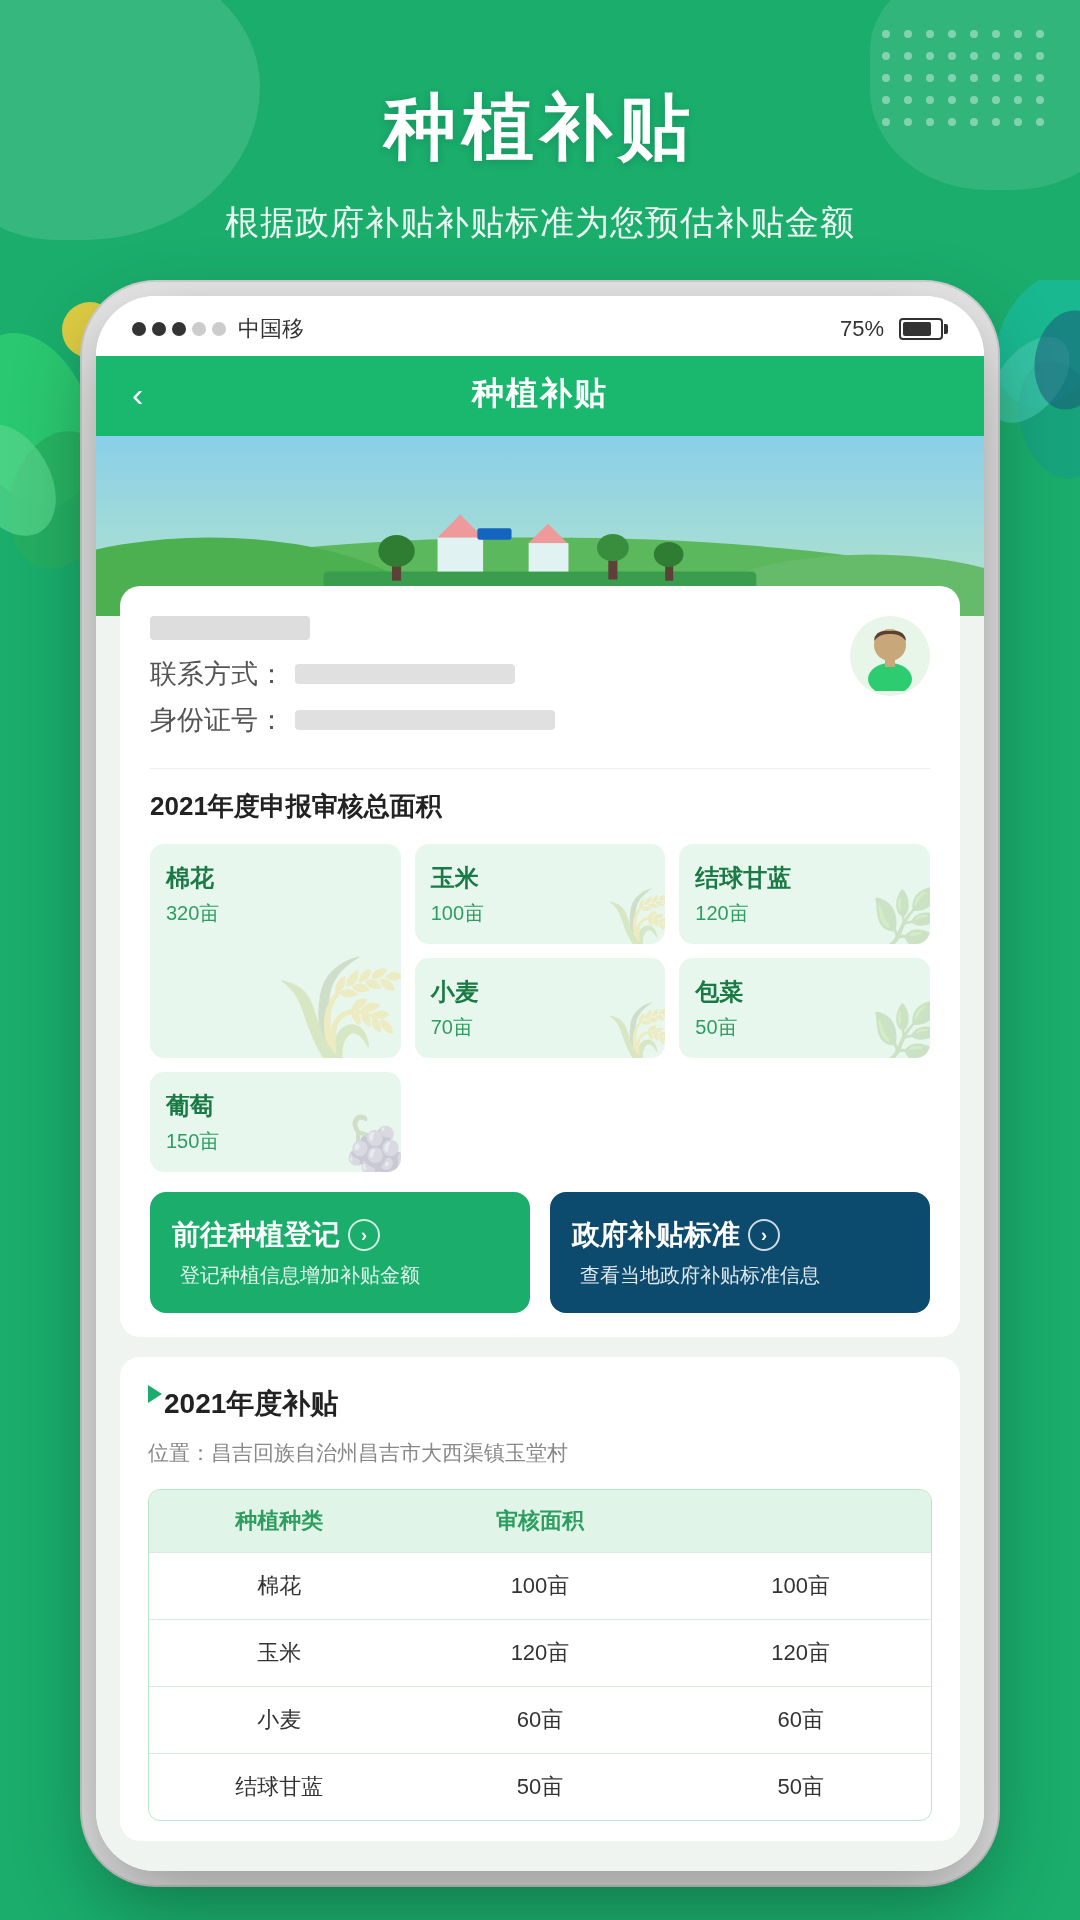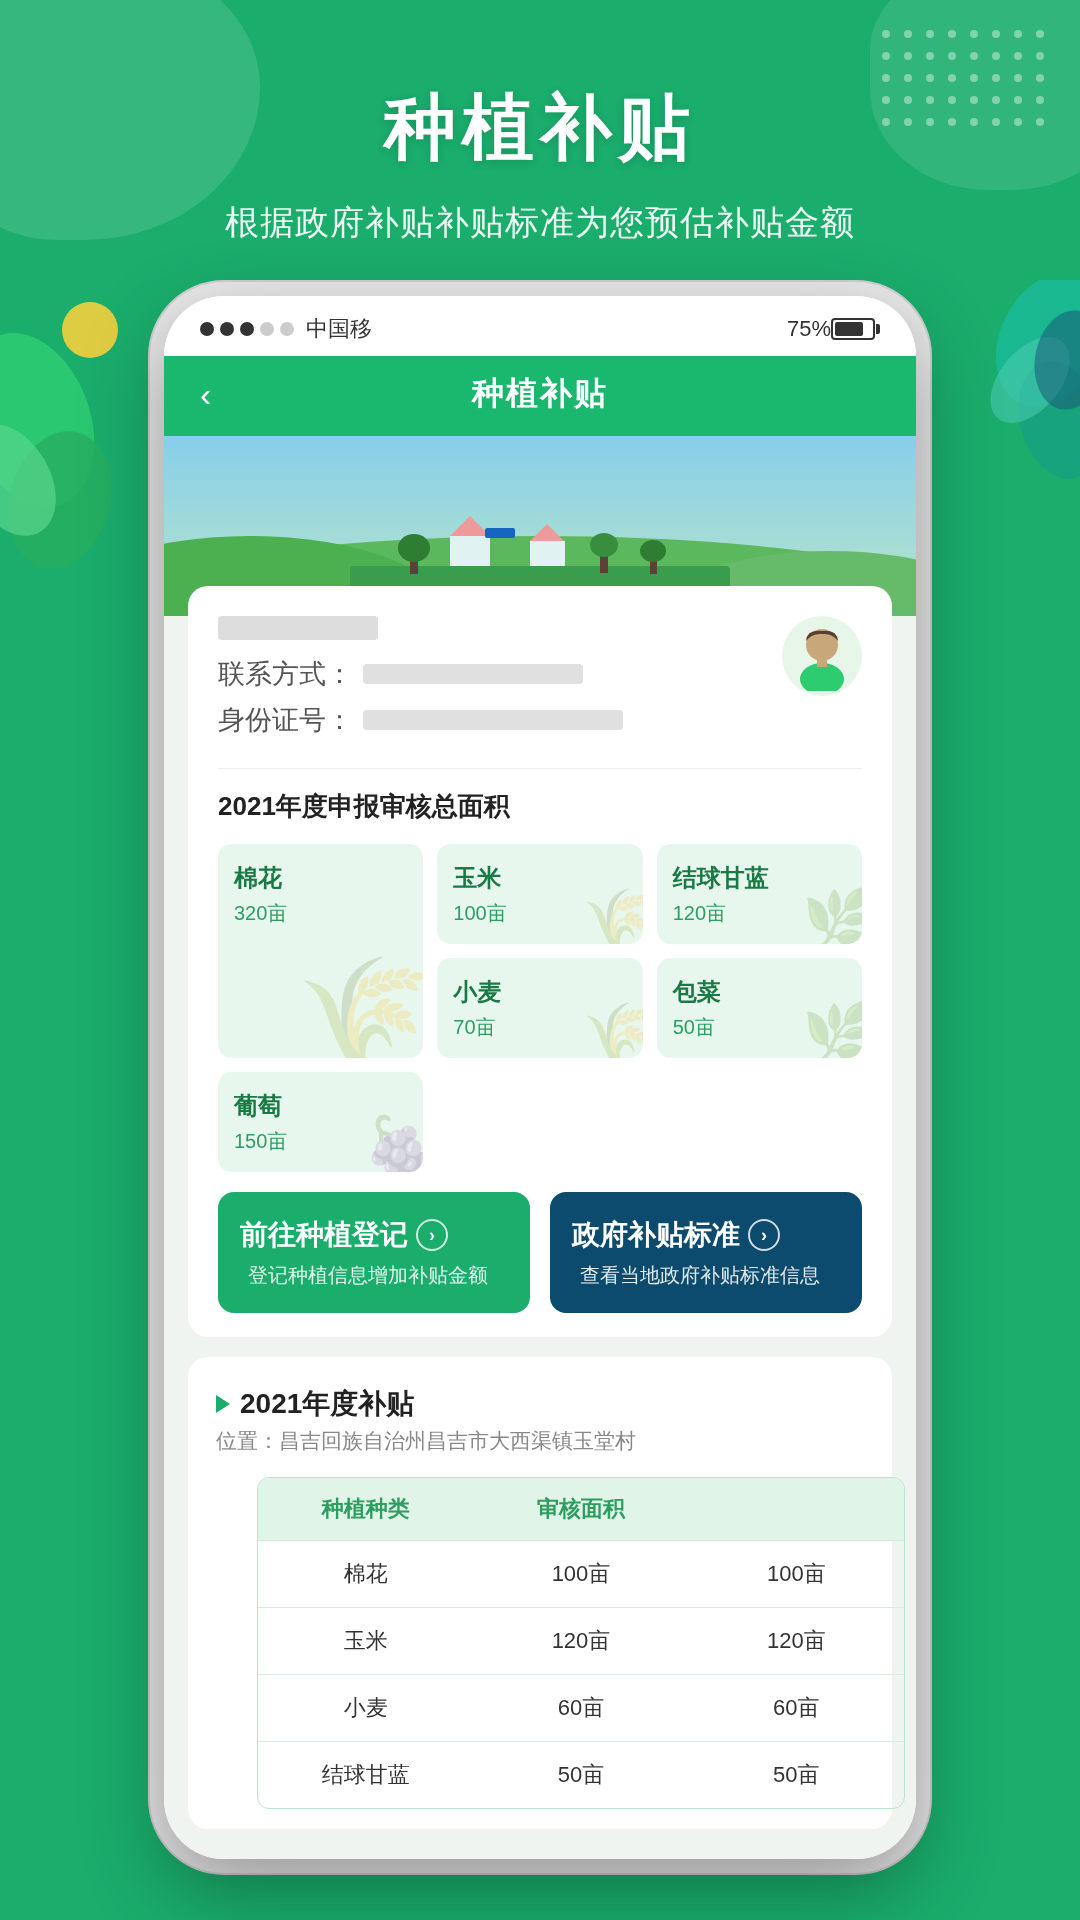--- a/index.html
+++ b/index.html
@@ -85,21 +85,21 @@
 
     
     .phone-wrapper {
       position: relative;
       z-index: 3;
       display: flex;
       justify-content: center;
       margin-top: 50px;
     }
     .phone-frame {
-      width: 752px;
+      width: 888px;
       background: #fff;
       border-radius: 60px;
       box-shadow: 0 30px 80px rgba(0,0,0,0.35), 0 0 0 14px #e8e8e8, 0 0 0 16px #d0d0d0;
       overflow: hidden;
       position: relative;
     }
 
     
     .status-bar {
       display: flex;
@@ -116,21 +116,21 @@
       border-radius: 50%;
       background: #333;
     }
     .signal-dot.empty { background: #ccc; }
     .carrier-text {
       font-size: 22px;
       color: #333;
       margin-left: 6px;
     }
     .status-right {
-      display: flex; align-items: center; gap: 0;
+      display: flex; align-items: center; gap: 15px;
     }
     .battery-pct {
       font-size: 22px;
       color: #333;
     }
     .battery-icon {
       display: flex; align-items: center;
     }
     .battery-body {
       width: 44px; height: 22px;
@@ -357,23 +357,22 @@
 
     
     .subsidy-section {
       background: #fff;
       border-radius: 20px;
       padding: 28px 28px 20px;
       margin-top: 20px;
     }
     .subsidy-header {
       display: flex;
-      align-items: center;
-      gap: 10px;
-      margin-bottom: 4px;
+      gap: 2px;
+      margin-bottom: 16px;
     }
     .triangle-icon {
       width: 0; height: 0;
       border-left: 14px solid #1aad6c;
       border-top: 9px solid transparent;
       border-bottom: 9px solid transparent;
     }
     .subsidy-title {
       font-size: 28px;
       font-weight: 700;
@@ -384,21 +383,20 @@
       color: #888;
       margin-bottom: 22px;
     }
 
     
     .subsidy-table {
       width: 100%;
       border: 1px solid #b8e6c8;
       border-radius: 12px;
       overflow: hidden;
-      margin-left: 41px;
     }
     .table-header {
       display: grid;
       grid-template-columns: 1fr 1fr 1fr;
       background: #e0f5e8;
     }
     .th {
       padding: 16px 10px;
       text-align: center;
       font-size: 22px;

